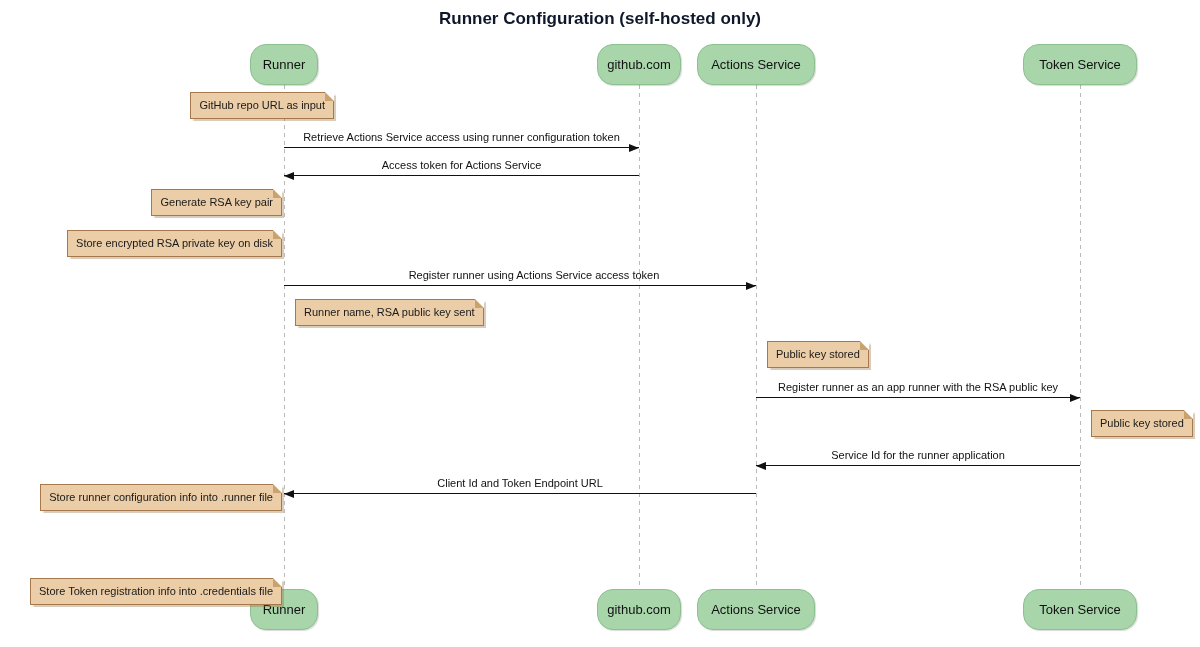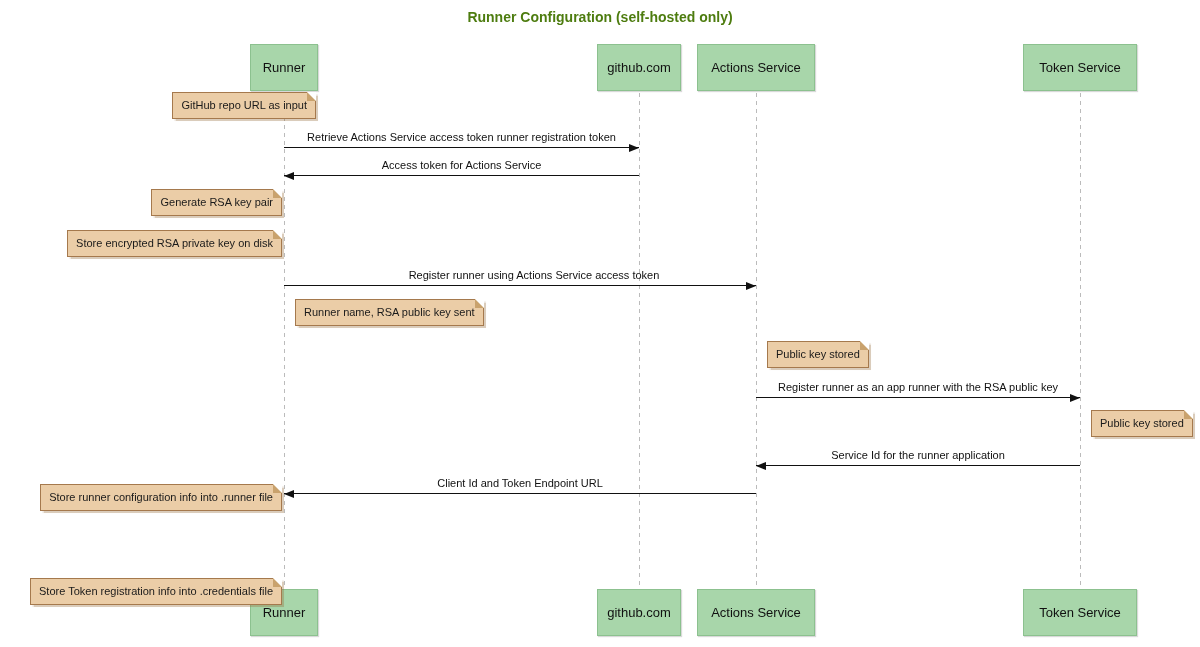--- a/index.html
+++ b/index.html
@@ -8,35 +8,35 @@
     width: 1200px;
     height: 647px;
     background: var(--bg, #ffffff);
     font-family: "Liberation Sans", sans-serif;
     overflow: hidden;
   }
   .title {
     position: absolute;
     top: 9px; left: 0; width: 100%;
     text-align: center;
-    font-size: 14px;
+    font-size: 17px;
     font-weight: bold;
-    color: #4d7c0f;
+    color: #0f172a;
   }
   .lifeline {
     position: absolute;
     width: 1px;
     background-image: repeating-linear-gradient(to bottom, var(--lifeline, #bbbbbb) 0 4px, transparent 4px 8px);
   }
   .pbox {
     position: absolute;
-    height: 47px;
+    height: 41px;
     background: var(--participant-fill, #a8d6aa);
     border: 1px solid var(--participant-border, #8cc18f);
-    border-radius: 0;
+    border-radius: 16px;
     box-shadow: 1px 1px 1px rgba(0,0,0,0.15);
     display: flex;
     align-items: center;
     justify-content: center;
     font-size: 13px;
     color: #111;
     box-sizing: border-box;
   }
   .mline {
     position: absolute;
@@ -95,37 +95,37 @@
       <div class="pbox" style="left: 250px; top: 44px; width: 68px;">Runner</div>
       <div class="pbox" style="left: 250px; top: 589px; width: 68px;">Runner</div>
       <div class="pbox" style="left: 597px; top: 44px; width: 84px;">github.com</div>
       <div class="pbox" style="left: 597px; top: 589px; width: 84px;">github.com</div>
       <div class="pbox" style="left: 697px; top: 44px; width: 118px;">Actions Service</div>
       <div class="pbox" style="left: 697px; top: 589px; width: 118px;">Actions Service</div>
       <div class="pbox" style="left: 1023px; top: 44px; width: 114px;">Token Service</div>
       <div class="pbox" style="left: 1023px; top: 589px; width: 114px;">Token Service</div>
       <div class="mline" style="left: 284px; top: 147px; width: 355px;"></div>
       <div class="arr right" style="left: 629px; top: 144px;"></div>
-      <div class="mlabel" style="left: 461.5px; top: 131px;">Retrieve Actions Service access token runner registration token</div>
+      <div class="mlabel" style="left: 461.5px; top: 131px;">Retrieve Actions Service access using runner configuration token</div>
       <div class="mline" style="left: 284px; top: 175px; width: 355px;"></div>
       <div class="arr left" style="left: 284px; top: 172px;"></div>
       <div class="mlabel" style="left: 461.5px; top: 159px;">Access token for Actions Service</div>
       <div class="mline" style="left: 284px; top: 285px; width: 472px;"></div>
       <div class="arr right" style="left: 746px; top: 282px;"></div>
       <div class="mlabel" style="left: 520px; top: 269px; padding-left: 28px;">Register runner using Actions Service access token</div>
       <div class="mline" style="left: 756px; top: 397px; width: 324px;"></div>
       <div class="arr right" style="left: 1070px; top: 394px;"></div>
       <div class="mlabel" style="left: 918px; top: 381px;">Register runner as an app runner with the RSA public key</div>
       <div class="mline" style="left: 756px; top: 465px; width: 324px;"></div>
       <div class="arr left" style="left: 756px; top: 462px;"></div>
       <div class="mlabel" style="left: 918px; top: 449px;">Service Id for the runner application</div>
       <div class="mline" style="left: 284px; top: 493px; width: 472px;"></div>
       <div class="arr left" style="left: 284px; top: 490px;"></div>
       <div class="mlabel" style="left: 520px; top: 477px;">Client Id and Token Endpoint URL</div>
-      <div class="note" style="top: 92px; right: 884px; text-align: right;">GitHub repo URL as input<span class="fold"></span></div>
+      <div class="note" style="top: 92px; right: 866px; text-align: right;">GitHub repo URL as input<span class="fold"></span></div>
       <div class="note" style="top: 189px; right: 918px;">Generate RSA key pair<span class="fold"></span></div>
       <div class="note" style="top: 230px; right: 918px;">Store encrypted RSA private key on disk<span class="fold"></span></div>
       <div class="note" style="top: 299px; left: 295px;">Runner name, RSA public key sent<span class="fold"></span></div>
       <div class="note" style="top: 341px; left: 767px;">Public key stored<span class="fold"></span></div>
       <div class="note" style="top: 410px; left: 1091px;">Public key stored<span class="fold"></span></div>
       <div class="note" style="top: 484px; right: 918px;">Store runner configuration info into .runner file<span class="fold"></span></div>
       <div class="note" style="top: 550px; right: 918px; margin-top: 28px;">Store Token registration info into .credentials file<span class="fold"></span></div>
     </div>
 </div>
 

